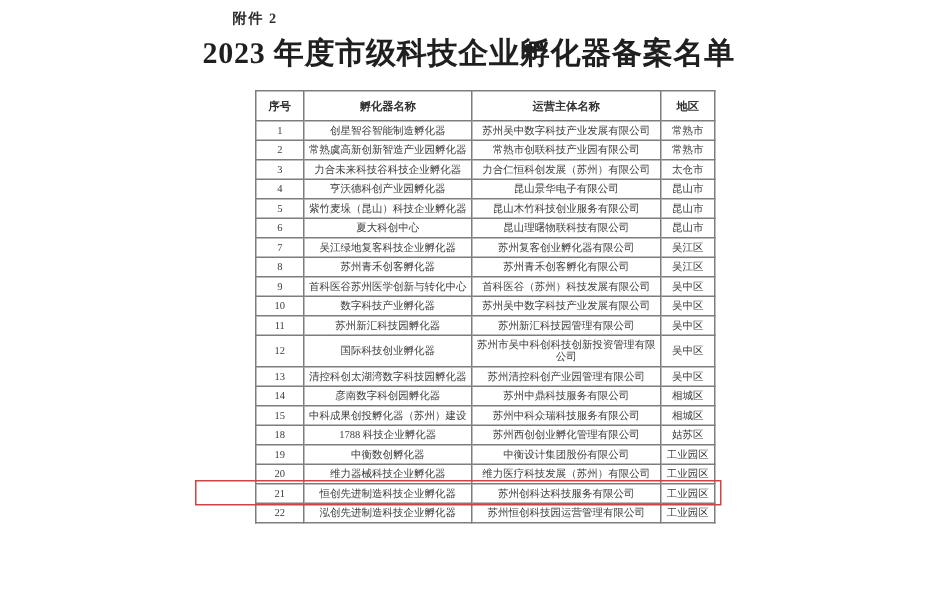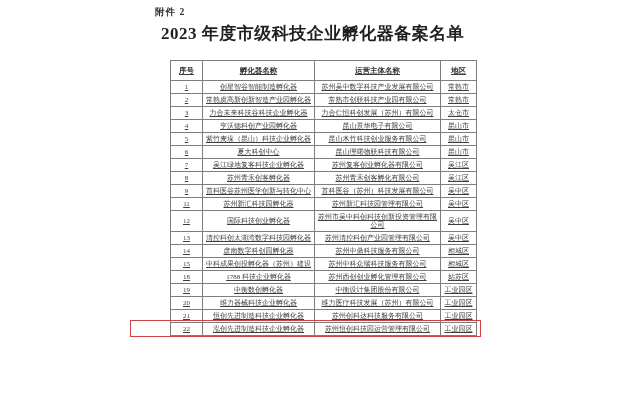--- a/index.html
+++ b/index.html
@@ -18,33 +18,32 @@
     font-weight:600;
     color:#2e2e2e;
     letter-spacing:1px;
     text-align:right;
   }
   .doc-title{
     position:absolute;
     left:0; top:22px;
     width:625px;
     text-align:center;
-    font-size:17px;
+    font-size:20px;
     font-weight:bold;
     color:#1f1f1f;
     letter-spacing:0.5px;
   }
   .table-wrap{
     position:absolute;
     left:170px; top:60px;
   }
   table.incubator{
     border-collapse:collapse;
     table-layout:fixed;
-    text-decoration:underline;
   }
   table.incubator th, table.incubator td{
     border:0.8px solid #7d7d7d;
     text-align:center;
     vertical-align:middle;
     word-break:break-all;
     overflow:hidden;
   }
   table.incubator th{
     font-size:7.5px;
@@ -142,20 +141,26 @@
           <td>苏州青禾创客孵化有限公司</td>
           <td>吴江区</td>
         </tr>
         <tr>
           <td>9</td>
           <td>首科医谷苏州医学创新与转化中心</td>
           <td>首科医谷（苏州）科技发展有限公司</td>
           <td>吴中区</td>
         </tr>
         <tr>
+          <td>10</td>
+          <td>数字科技产业孵化器</td>
+          <td>苏州吴中数字科技产业发展有限公司</td>
+          <td>吴中区</td>
+        </tr>
+        <tr>
           <td>11</td>
           <td>苏州新汇科技园孵化器</td>
           <td>苏州新汇科技园管理有限公司</td>
           <td>吴中区</td>
         </tr>
         <tr>
           <td>12</td>
           <td>国际科技创业孵化器</td>
           <td>苏州市吴中科创科技创新投资管理有限公司</td>
           <td>吴中区</td>

